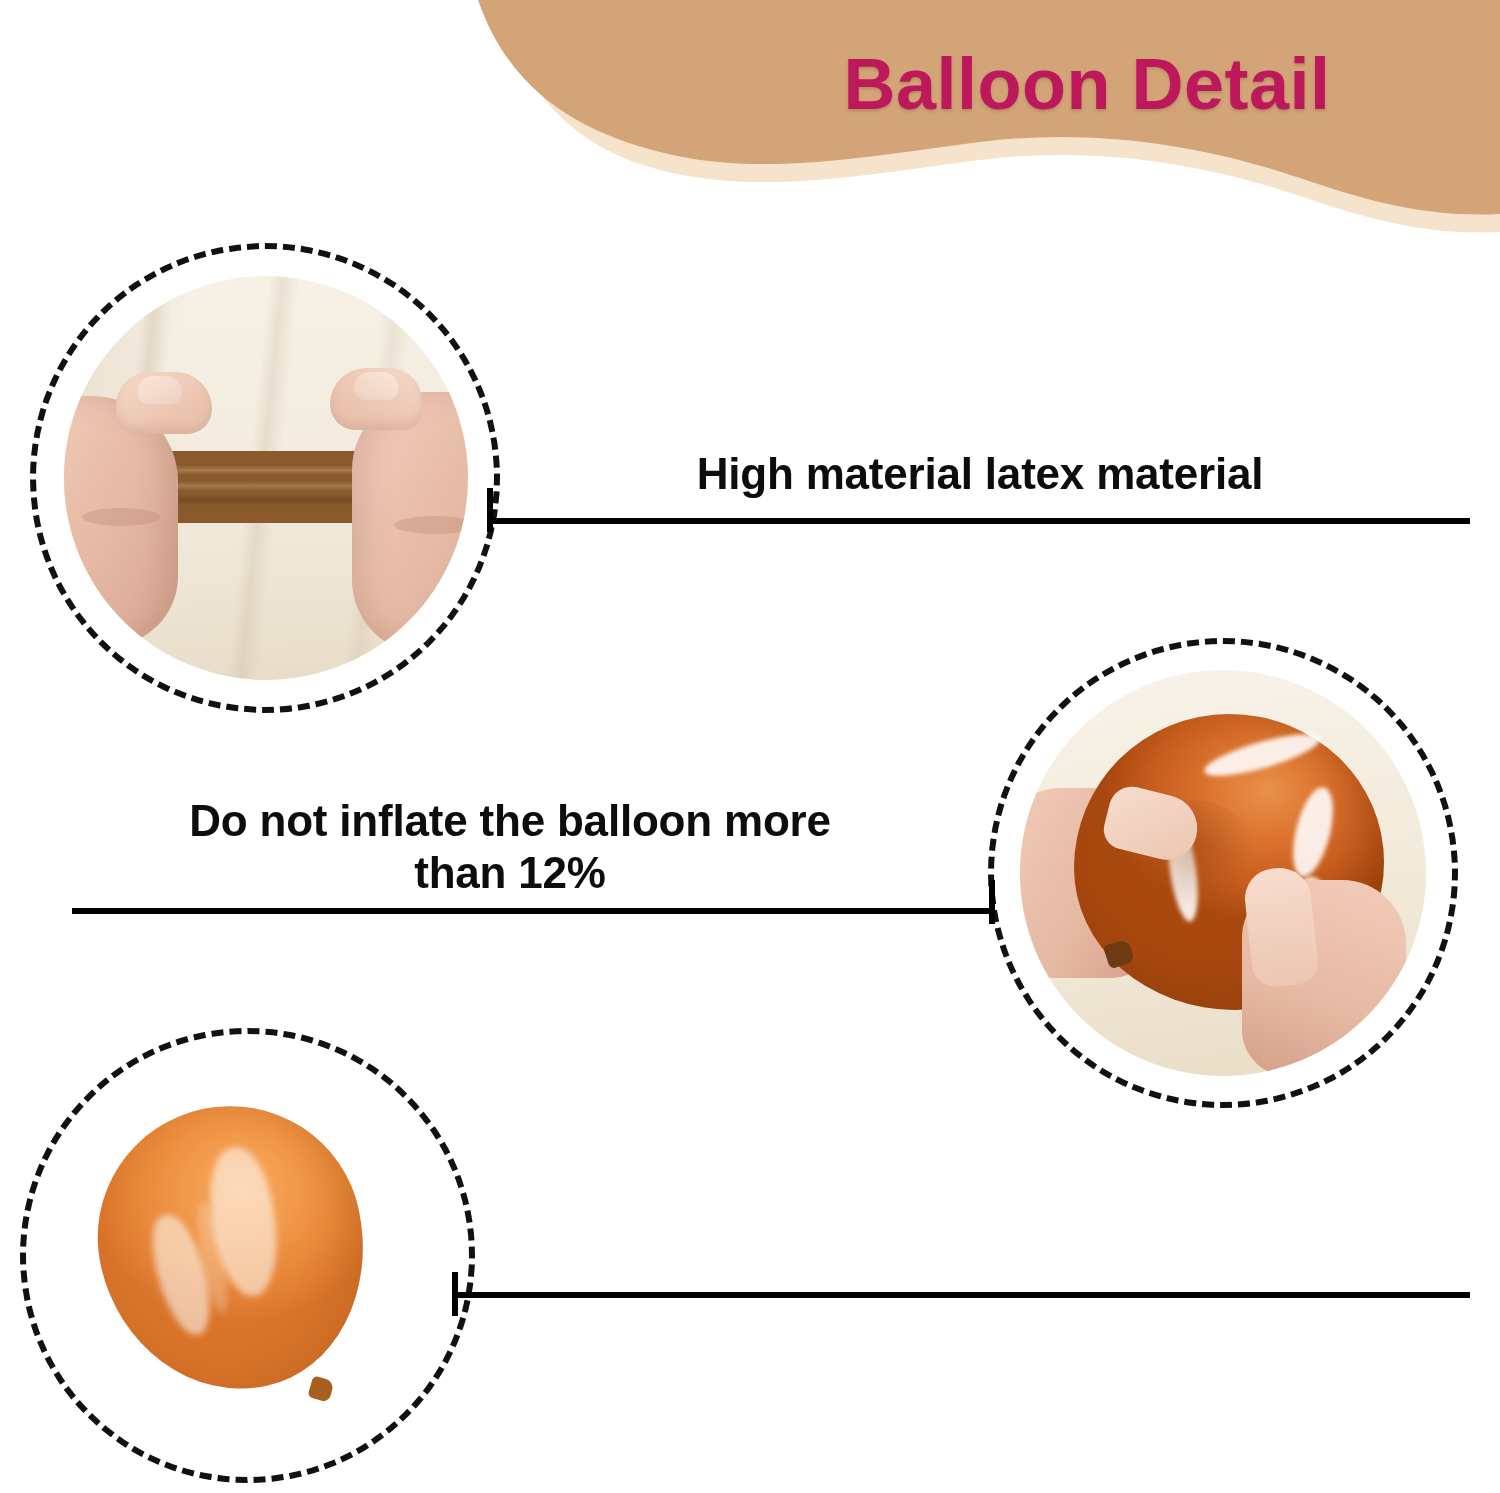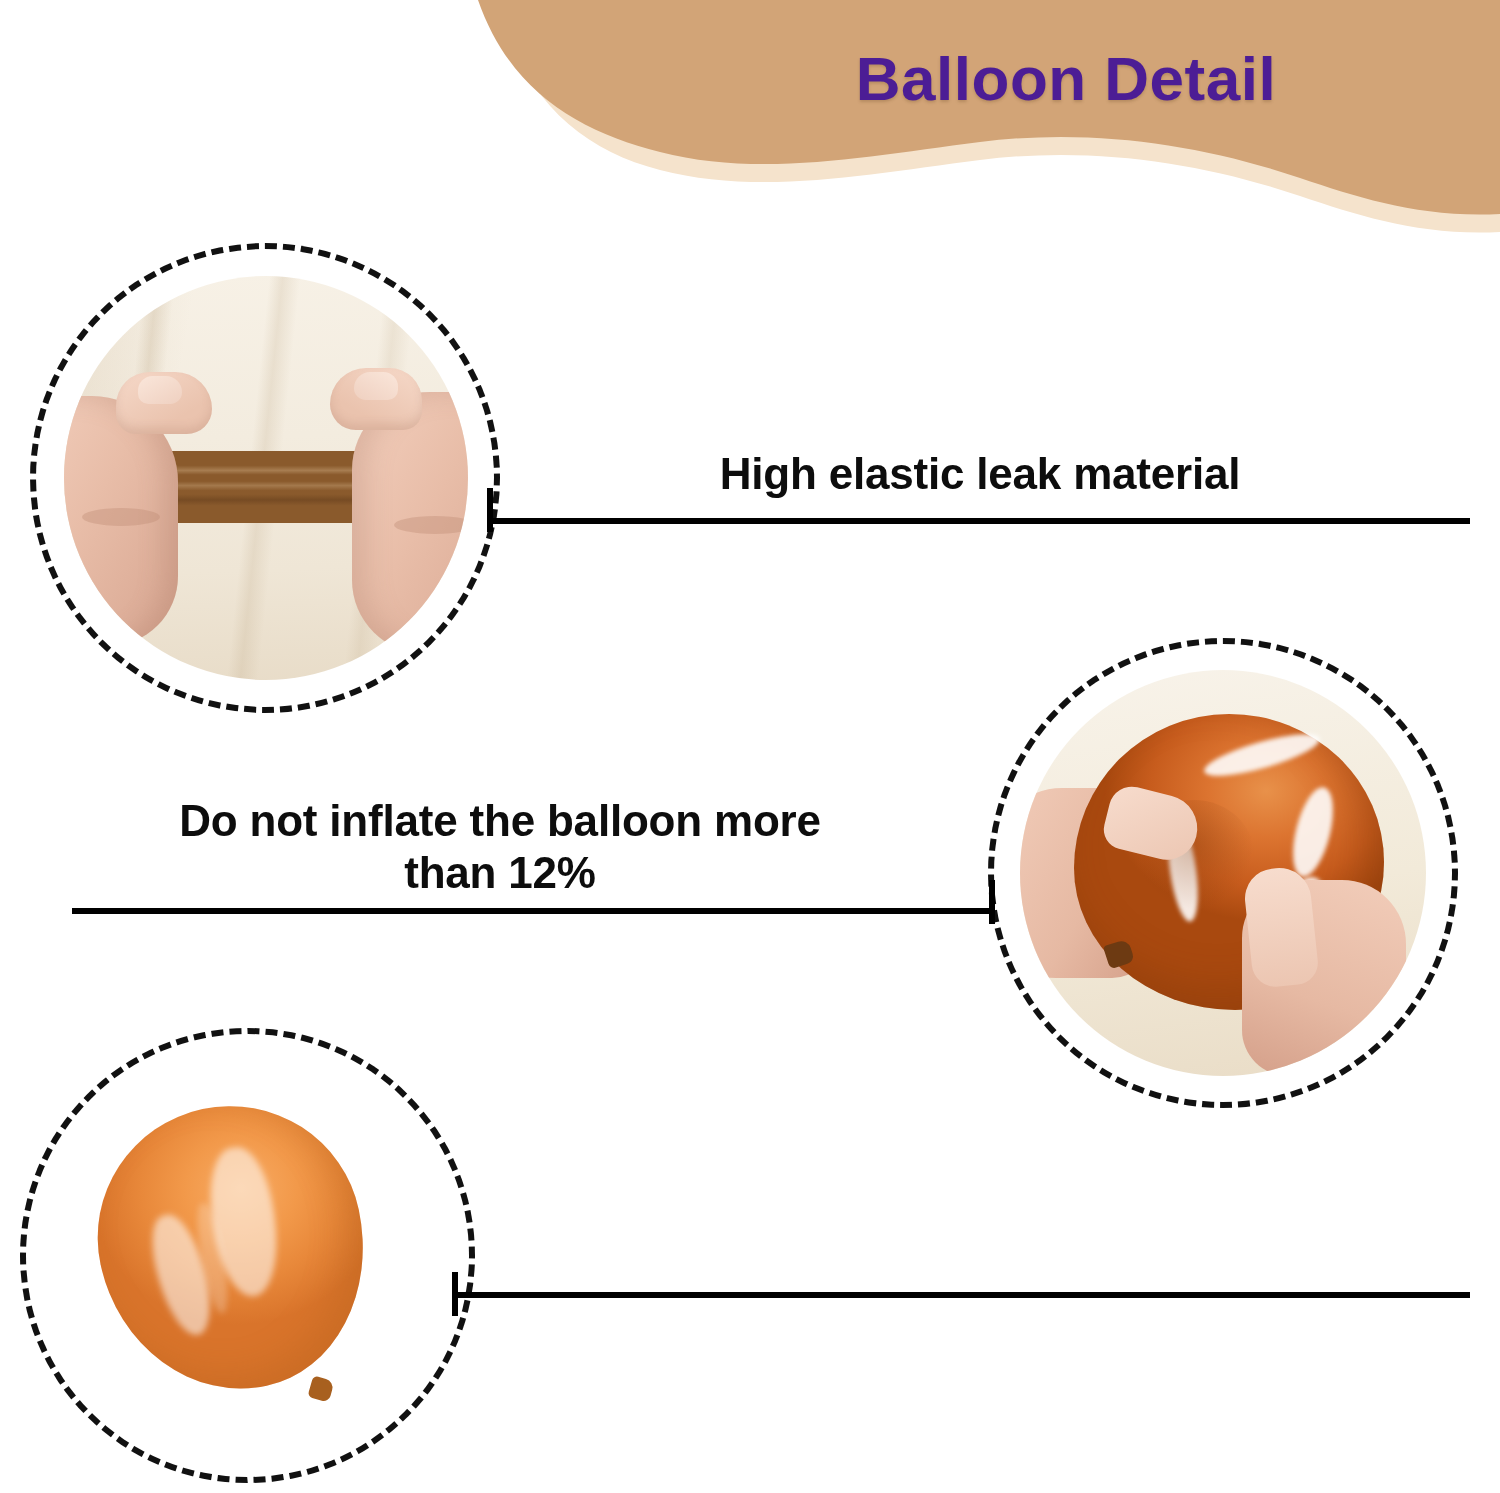--- a/index.html
+++ b/index.html
@@ -22,28 +22,28 @@
   .banner-wrap {
     position: absolute;
     left: 0;
     top: 0;
     width: 1500px;
     height: 260px;
     pointer-events: none;
   }
   .banner-title {
     position: absolute;
-    left: 676px;
+    left: 697px;
     top: 48px;
     width: 780px;
     text-align: center;
-    color: #4c1d95;
+    color: #be185d;
     font-family: "Liberation Sans", sans-serif;
     font-weight: bold;
-    font-size: 62px;
+    font-size: 72px;
     line-height: 1.0;
     letter-spacing: 0.5px;
     white-space: nowrap;
     text-shadow: 0 2px 3px rgba(120,85,45,0.30);
   }
 
   
   .circle {
     position: absolute;
     border-radius: 50%;
@@ -316,42 +316,42 @@
     <div class="latex-strip"></div>
     <div class="hand hand-l"></div>
     <div class="thumb-l"></div>
     <div class="nail-l"></div>
     <div class="finger-crease" style="left:18px;  top:232px; width:78px;  height:18px;"></div>
     <div class="hand hand-r"></div>
     <div class="thumb-r"></div>
     <div class="nail-r"></div>
     <div class="finger-crease" style="left:330px; top:240px; width:82px;  height:18px;"></div>
   </div>
-  <div class="callout-text" style="left:500px; top:448px; width:960px;">High elastic leak material</div>
+  <div class="callout-text" style="left:500px; top:448px; width:960px;">High material latex material</div>
   <div class="tick" style="left:487px; top:488px; height:44px;"></div>
   <div class="rule" style="left:487px; top:518px; width:983px;"></div>
 
   <div class="circle dashed-ring" id="circle2-ring"></div>
   <div class="photo-disc" id="circle2-photo">
     <div class="squeeze-bg"></div>
     <div class="sq-hand-l"></div>
     <div class="squeeze-balloon">
       <div class="sq-hl" style="left:128px; top:28px;  width:120px; height:26px; transform:rotate(-16deg);"></div>
       <div class="sq-hl" style="left:222px; top:72px;  width:34px;  height:92px; transform:rotate(14deg);"></div>
       <div class="sq-hl" style="left:96px;  top:104px; width:26px;  height:104px; transform:rotate(-8deg);"></div>
       <div class="sq-hl" style="left:218px; top:162px; width:30px;  height:44px; transform:rotate(24deg);"></div>
       <div class="sq-dent" style="left:60px;  top:86px;  width:120px; height:110px;"></div>
       <div class="sq-dent" style="left:170px; top:168px; width:118px; height:112px;"></div>
     </div>
     <div class="sq-finger-l"></div>
     <div class="sq-knot"></div>
     <div class="sq-hand-r"></div>
     <div class="sq-finger-r"></div>
   </div>
-  <div class="callout-text" style="left:60px; top:795px; width:880px;">
+  <div class="callout-text" style="left:70px; top:795px; width:880px;">
     <div>Do not inflate the balloon more</div>
     <div>than 12%</div>
   </div>
   <div class="rule" style="left:72px; top:908px; width:923px;"></div>
   <div class="tick" style="left:989px; top:880px; height:44px;"></div>
 
   <div class="circle dashed-ring" id="circle3-ring"></div>
   <div class="photo-disc" id="circle3-photo">
     <div class="solo-balloon">
       <div class="solo-hl" style="left:118px; top:44px;  width:62px;  height:150px; transform:rotate(4deg);"></div>

